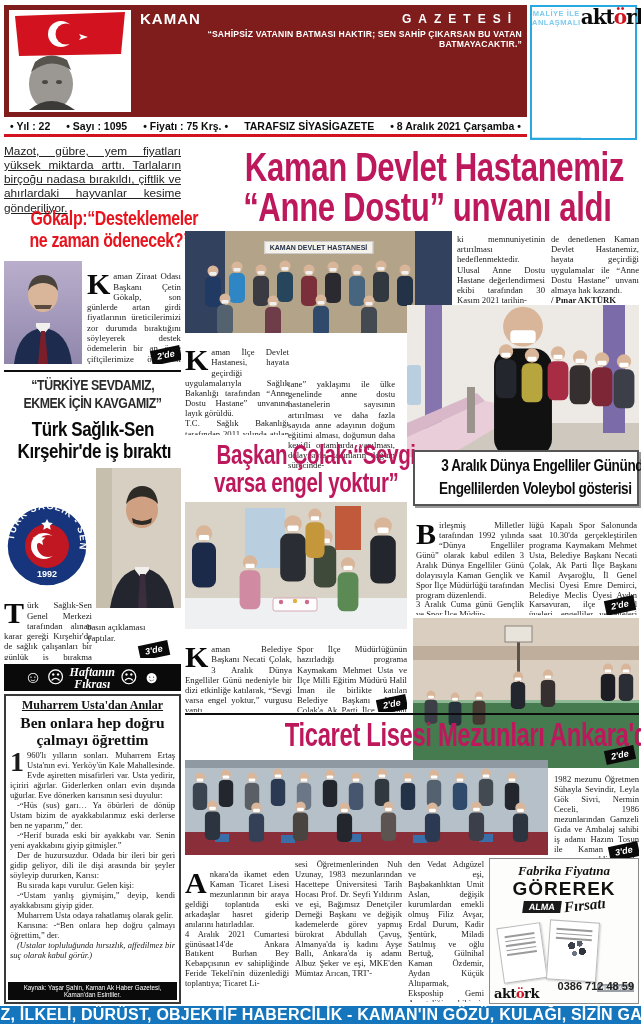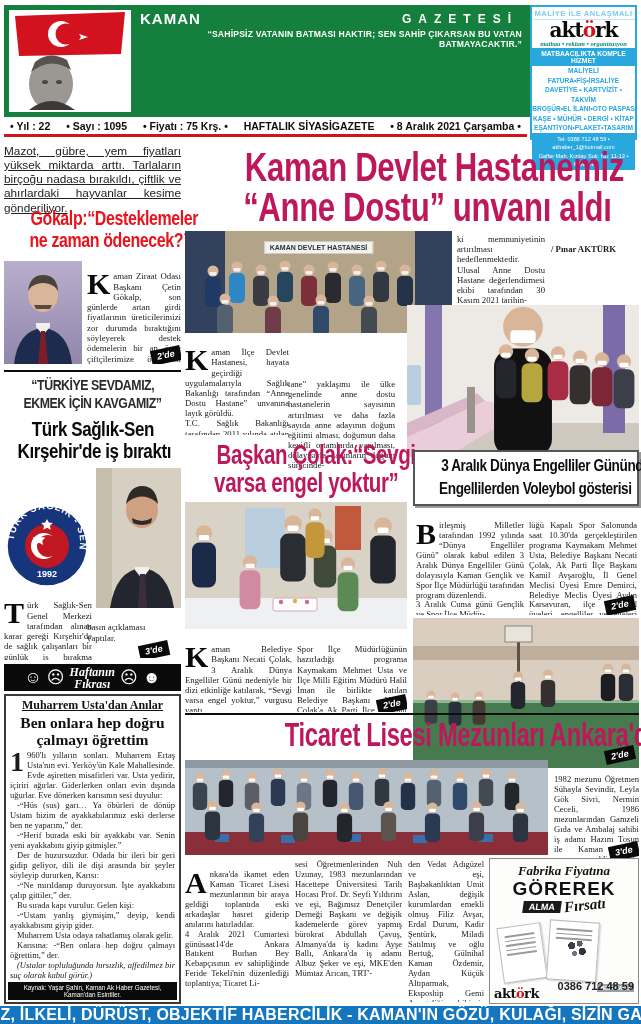--- a/index.html
+++ b/index.html
@@ -1,35 +1,35 @@
 <!DOCTYPE html>
 <html><head>
 <meta charset="utf-8">
 <style>
   html,body{margin:0;padding:0;background:#e8e8e8;}
   #page{position:relative;width:641px;height:1024px;background:#fff;overflow:hidden;
         font-family:"Liberation Sans",sans-serif;color:#111;}
   
-  #masthead{position:absolute;left:4px;top:5px;width:523px;height:112px;background:#15803d;padding-left:20px;}
+  #masthead{position:absolute;left:4px;top:5px;width:523px;height:112px;background:#7f1d1d;}
   #flagbox{position:absolute;left:5px;top:5px;width:122px;height:102px;background:#fff;}
   #mast-right{position:absolute;left:132px;top:3px;width:386px;height:106px;}
   #mast-toprow{display:flex;justify-content:space-between;align-items:center;padding:2px 4px 0 4px;}
   .kaman-w{color:#fff;font-weight:bold;font-size:15px;letter-spacing:1px;}
   .gazetesi-w{color:#fff;font-weight:bold;font-size:12px;letter-spacing:7px;}
   #logo{color:#fff;font-family:"DejaVu Serif",serif;font-weight:bold;font-size:56px;
         line-height:0.92;text-align:center;letter-spacing:-3px;margin-top:-4px;}
   #logo .star{font-size:44px;vertical-align:6px;letter-spacing:0;}
   #slogan{color:#fff;font-weight:bold;font-size:8.6px;text-align:right;margin-top:2px;letter-spacing:0.2px;}
   #infostrip{position:absolute;left:4px;top:117px;width:523px;height:20px;background:#fff;
              border-bottom:3px solid #d2131f;display:flex;align-items:center;
              justify-content:space-between;padding:0 6px;box-sizing:border-box;
              font-weight:bold;font-size:10.5px;color:#0d0d0d;}
   
   #adtop{position:absolute;left:530px;top:5px;width:107px;height:135px;border:2px solid #29a8e0;
-         box-sizing:border-box;background:#fff;display:flex;flex-direction:column;}
+         box-sizing:border-box;background:#fff;display:flex;flex-direction:row;}
   #adtop .tagline{color:#7ecbef;font-weight:bold;font-size:7.5px;text-align:center;
                   letter-spacing:0.5px;padding:2px 0 1px;border-bottom:1px solid #bfe6f7;}
   #adtop .brand{font-family:"DejaVu Serif",serif;font-weight:bold;font-size:20px;
                 text-align:center;line-height:1;color:#0a0a0a;letter-spacing:-1px;}
   #adtop .brand .oe{color:#d2131f;}
   #adtop .subtitle{font-family:"Liberation Serif",serif;font-style:italic;font-weight:bold;
                    font-size:6.6px;text-align:center;color:#0a8a7a;}
   #adtop .banner{background:#29a8e0;color:#fff;font-weight:bold;font-size:6.7px;
                  text-align:center;padding:2px 0;margin-top:1px;}
   #adtop .svc{color:#29a8e0;font-weight:bold;font-size:6.6px;text-align:center;line-height:1.45;}
@@ -164,21 +164,21 @@
         <span class="kaman-w">KAMAN</span>
         <span class="gazetesi-w">GAZETESİ</span>
       </div>
       <div id="slogan">“SAHİPSİZ VATANIN BATMASI HAKTIR; SEN SAHİP ÇIKARSAN BU VATAN BATMAYACAKTIR.”</div>
     </div>
   </div>
   <div id="infostrip">
     <span>• Yıl : 22</span>
     <span>• Sayı : 1095</span>
     <span>• Fiyatı : 75 Krş. •</span>
-    <span>HAFTALIK SİYASİGAZETE</span>
+    <span>TARAFSIZ SİYASİGAZETE</span>
     <span>• 8 Aralık 2021 Çarşamba •</span>
   </div>
 
   <div id="adtop">
     <div class="tagline">MALİYE İLE ANLAŞMALI</div>
     <div class="brand"><span>akt</span><span class="oe">ö</span><span>rk</span></div>
     <div class="subtitle">matbaa • reklam • organizasyon</div>
     <div class="banner">MATBAACILIKTA KOMPLE HİZMET</div>
     <div class="svc">MALİYELİ FATURA•FİŞ•İRSALİYE</div>
     <div class="svc">DAVETİYE • KARTVİZİT • TAKVİM</div>
@@ -272,21 +272,20 @@
     <span class="smile">☹</span>
     <span class="smile">☻</span>
   </div>
   <div id="fikra-box">
     <div id="fikra-kicker">Muharrem Usta'dan Anılar</div>
     <div id="fikra-hl">Ben onlara hep doğru çalmayı öğrettim</div>
     <div class="fp noind"><span class="dc1">1</span><span>960'lı yılların sonları. Muharrem Ertaş Usta'nın evi. Yerköy'ün Kale Mahallesinde. Evde aşiretten misafirleri var. Usta yedirir, içiriri ağırlar. Giderlerken onları evin dışında uğurlar. Eve dönerken karısının sesi duyulur:</span></div>
     <div class="fp">-“Hüs (sus) garı… Ya öbürleri de dönüp Ustam bizim de ayakkabılarımız eski derlerse ben ne yaparım,” der.</div>
     <div class="fp">-“Herif burada eski bir ayakkabı var. Senin yeni ayakkabını giyip gitmişler.”</div>
     <div class="fp">Der de huzursuzdur. Odada bir ileri bir geri gidip geliyor, dili ile dişi arasında bir şeyler söyleyip dururken, Karısı:</div>
-    <div class="fp">-“Ne mırıldanıp duruyorsun. İşte ayakkabını çalıp gittiler,” der.</div>
     <div class="fp">Bu sırada kapı vurulur. Gelen kişi:</div>
     <div class="fp">-“Ustam yanlış giymişim,” deyip, kendi ayakkabısını giyip gider.</div>
     <div class="fp">Muharrem Usta odaya rahatlamış olarak gelir.</div>
     <div class="fp">Karısına: -“Ben onlara hep doğru çalmayı öğrettim,” der.</div>
     <div class="fp ital">(Ustalar topluluğunda hırsızlık, affedilmez bir suç olarak kabul görür.)</div>
     <div id="fikra-src">Kaynak: Yaşar Şahin, Kaman Ak Haber Gazetesi, Kaman'dan Esintiler.</div>
   </div>
 
   <div class="hl" id="hl-main">
     <div class="cond">Kaman Devlet Hastanemiz</div>
@@ -316,21 +315,21 @@
       <use href="#p1" x="210" y="33" width="20" height="42" style="color:#243248"></use>
       <use href="#p1" x="30" y="62" width="20" height="42" style="color:#54616e"></use>
       <use href="#p1" x="78" y="64" width="20" height="42" style="color:#6e3d49"></use>
       <use href="#p1" x="126" y="63" width="20" height="42" style="color:#2f4a6b"></use>
       <use href="#p1" x="174" y="64" width="20" height="42" style="color:#444a52"></use>
     </svg>
     <div class="sign">KAMAN DEVLET HASTANESİ</div>
   </div>
   <div class="tcol" id="hast-c3"><span>ki memnuniyetinin artırılması hedeflenmektedir.
 Ulusal Anne Dostu Hastane değerlendirmesi ekibi tarafından 30 Kasım 2021 tarihin-</span></div>
-  <div class="tcol" id="hast-c4">
+  <div class="tcol" id="hast-c4"><span>de denetlenen Kaman Devlet Hastanemiz, hayata geçirdiği uygulamalar ile “Anne Dostu Hastane” unvanı almaya hak kazandı.</span>
     <div style="font-weight:bold;text-align:left;">/ Pınar AKTÜRK</div>
   </div>
 
   <div class="tcol" id="hast-c1">
     <span class="dc">K</span><span>aman İlçe Devlet Hastanesi, hayata geçirdiği uygulamalarıyla Sağlık Bakanlığı tarafından “Anne Dostu Hastane” unvanına layık görüldü.
 T.C. Sağlık Bakanlığı tarafından 2011 yılında atılan “Anne Dostu Has-</span>
   </div>
   <div class="tcol" id="hast-c2"><span>tane” yaklaşımı ile ülke genelinde anne dostu hastanelerin sayısının artırılması ve daha fazla sayıda anne adayının doğum eğitimi alması, doğumun daha keyifli ortamlarda yapılması, dolayısıyla kadınların doğum sürecinde-</span></div>
 
   <div class="photo" id="photo-room">

